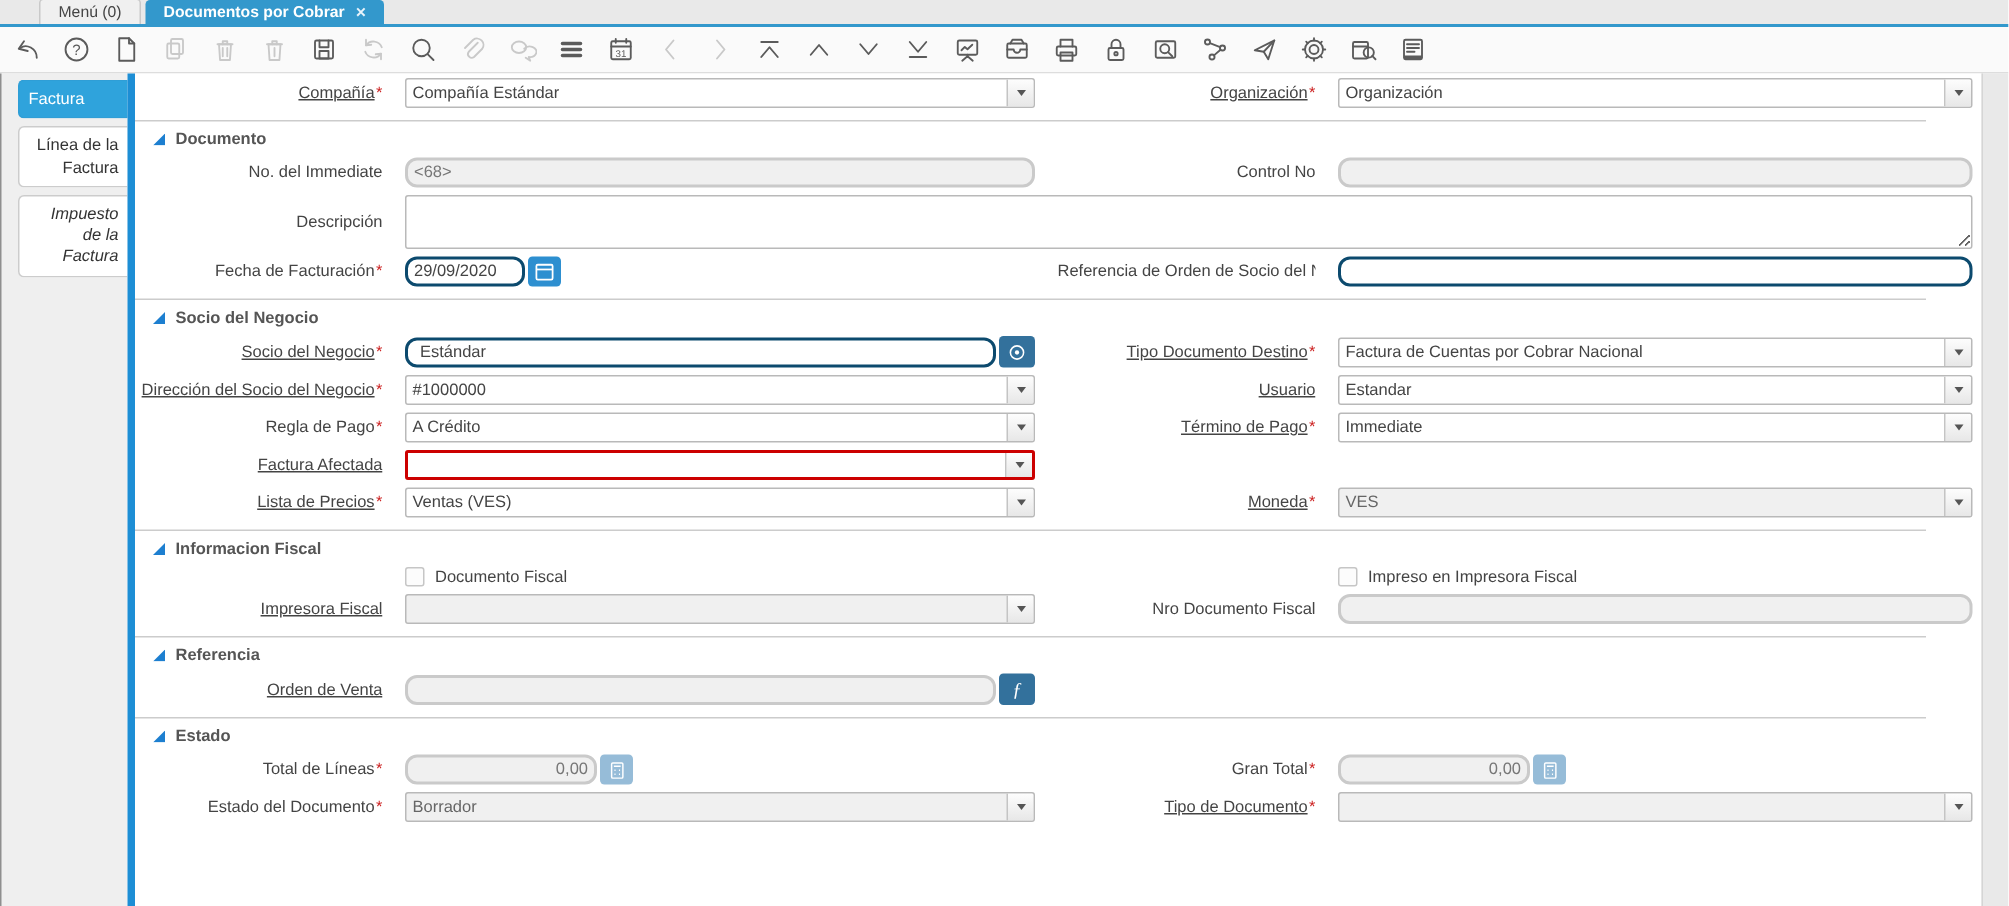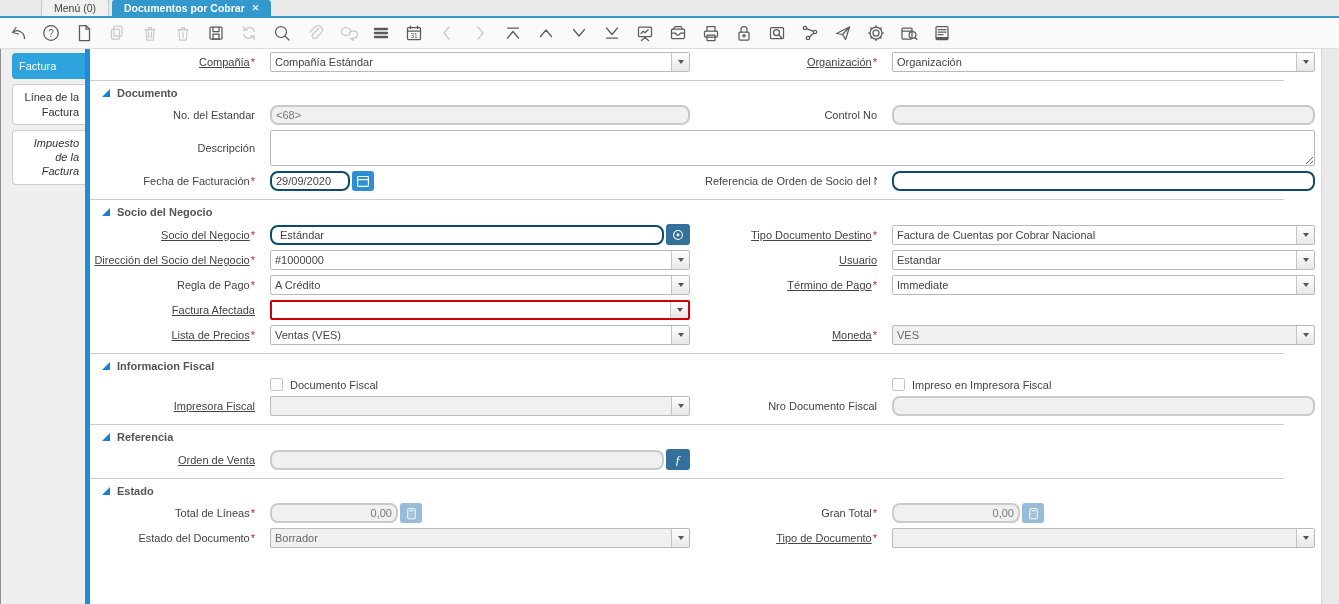--- a/index.html
+++ b/index.html
@@ -1,20 +1,20 @@
 <!DOCTYPE html>
 <html><head>
 <meta charset="utf-8">
 <style>
   html,body{margin:0;padding:0;}
   body{width:1339px;height:604px;overflow:hidden;font-family:"Liberation Sans",sans-serif;font-size:11px;color:#444;background:#fff;}
   
   .tabbar{height:16px;background:#e9e9e9;border-bottom:2px solid #3398cc;display:flex;align-items:flex-end;padding-left:26px;}
   .tab{height:16px;line-height:16px;padding:0 12px;font-size:10.5px;border-radius:3px 3px 0 0;cursor:default;}
-  .tab.menu{background:#f0f0f0;border:1px solid #c9c9c9;border-bottom:none;color:#444;margin-left:15px;}
+  .tab.menu{background:#f0f0f0;border:1px solid #c9c9c9;border-bottom:none;color:#444;}
   .tab.doc{background:#3398cc;color:#fff;font-weight:bold;display:flex;align-items:center;gap:7px;margin-left:3px;}
   .tab .close{font-size:9px;font-weight:bold;color:#eaf4fb;}
   
   .toolbar{height:30px;background:#fafafa;border-bottom:1px solid #ddd;display:flex;align-items:center;padding-left:7px;gap:11px;}
   .ticon{width:22px;height:22px;display:flex;align-items:center;justify-content:center;color:#5b5b5b;cursor:pointer;}
   .ticon.dis{color:#c9c9c9;cursor:default;}
   .ticon svg{stroke:currentColor;fill:none;stroke-width:1.25;stroke-linecap:round;stroke-linejoin:round;}
   .ticon svg text{stroke:none;fill:currentColor;font-family:"Liberation Sans",sans-serif;}
   
   .main{display:flex;height:555px;}
@@ -287,21 +287,21 @@
           </span>
         </div>
     </div>
 
     <div class="sect">
         <span class="tri"></span>
         <span>Documento</span>
       </div>
 
     <div class="frow">
-      <div class="flabel"><span>No. del Estandar</span></div>
+      <div class="flabel"><span>No. del Immediate</span></div>
       <input class="tin dis" readonly="" value="&lt;68&gt;" style="">
       <div class="flabel"><span>Control No</span></div>
       <input class="tin dis" readonly="" value="" style="">
     </div>
 
     <div class="frow">
       <div class="flabel" style="align-self:center"><span>Descripción</span></div>
       <textarea class="tarea" style=""></textarea>
     </div>
 

